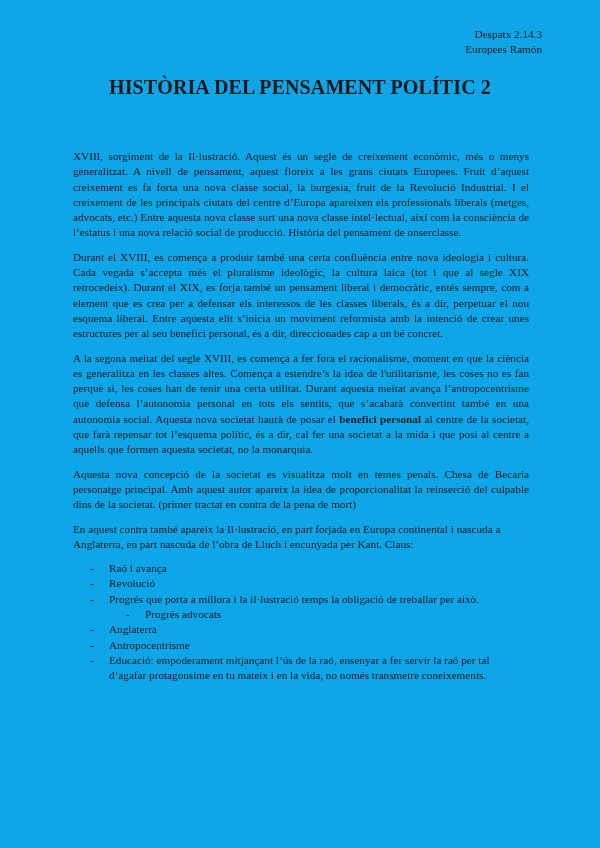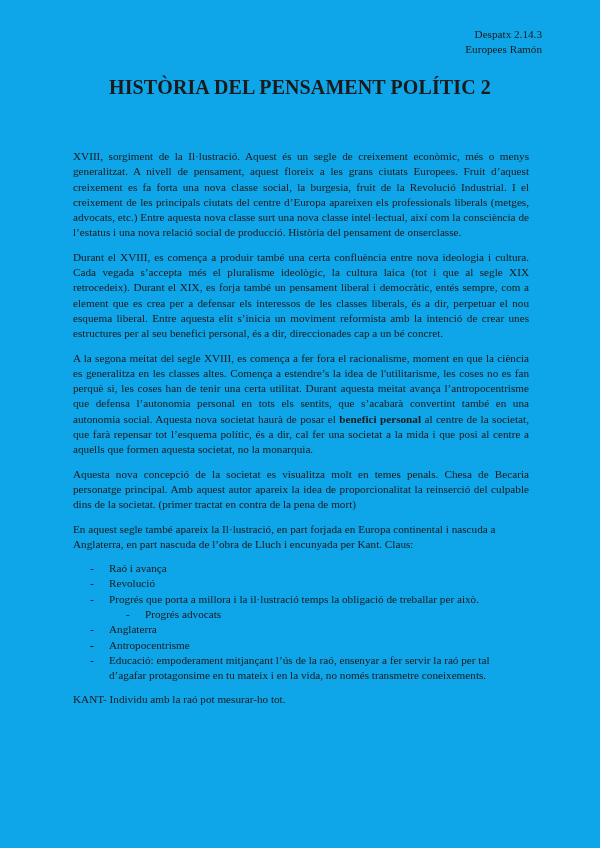--- a/index.html
+++ b/index.html
@@ -31,31 +31,30 @@
     <div>Europees Ramón</div>
   </div>
 
   <h1 class="title">HISTÒRIA DEL PENSAMENT POLÍTIC 2</h1>
 
   <div class="body">
     <p>XVIII, sorgiment de la Il·lustració. Aquest és un segle de creixement econòmic, més o menys generalitzat. A nivell de pensament, aquest floreix a les grans ciutats Europees. Fruit d’aquest creixement es fa forta una nova classe social, la burgesia, fruit de la Revolució Industrial. I el creixement de les principals ciutats del centre d’Europa apareixen els professionals liberals (metges, advocats, etc.) Entre aquesta nova classe surt una nova classe intel·lectual, així com la consciència de l’estatus i una nova relació social de producció. Història del pensament de onserclasse.</p>
     <p>Durant el XVIII, es comença a produir també una certa confluència entre nova ideologia i cultura. Cada vegada s’accepta més el pluralisme ideològic, la cultura laica (tot i que al segle XIX retrocedeix). Durant el XIX, es forja també un pensament liberal i democràtic, entés sempre, com a element que es crea per a defensar els interessos de les classes liberals, és a dir, perpetuar el nou esquema liberal. Entre aquesta elit s’inicia un moviment reformista amb la intenció de crear unes estructures per al seu benefici personal, és a dir, direccionades cap a un bé concret.</p>
     <p><span>A la segona meitat del segle XVIII, es comença a fer fora el racionalisme, moment en que la ciència es generalitza en les classes altes. Comença a estendre’s la idea de l'utilitarisme, les coses no es fan perquè si, les coses han de tenir una certa utilitat. Durant aquesta meitat avança l’antropocentrisme que defensa l’autonomia personal en tots els sentits, que s’acabarà convertint també en una autonomia social. Aquesta nova societat haurà de posar el </span><b>benefici personal</b><span> al centre de la societat, que farà repensar tot l’esquema polític, és a dir, cal fer una societat a la mida i que posi al centre a aquells que formen aquesta societat, no la monarquia.</span></p>
     <p>Aquesta nova concepció de la societat es visualitza molt en temes penals. Chesa de Becaria personatge principal. Amb aquest autor apareix la idea de proporcionalitat la reinserció del culpable dins de la societat. (primer tractat en contra de la pena de mort)</p>
-    <p class="left">En aquest segle també apareix la Il·lustració, en part forjada en Europa continental i nascuda a Anglaterra, en part nascuda de l’obra de Lluch i encunyada per Kant. Claus:</p>
+    <p class="left">En aquest contra també apareix la Il·lustració, en part forjada en Europa continental i nascuda a Anglaterra, en part nascuda de l’obra de Lluch i encunyada per Kant. Claus:</p>
 
     <ul class="claus">
       <li><span class="dash">-</span><span>Raó i avança</span></li>
       <li><span class="dash">-</span><span>Revolució</span></li>
       <li><span class="dash">-</span><span>Progrés que porta a millora i la il·lustració temps la obligació de treballar per això.</span>
         <ul class="sub">
           <li><span class="dash">-</span><span>Progrés advocats</span></li>
         </ul>
       </li>
       <li><span class="dash">-</span><span>Anglaterra</span></li>
       <li><span class="dash">-</span></li>
       <li><span class="dash">-</span><span>Antropocentrisme</span></li>
       <li><span class="dash">-</span><span>Educació: empoderament mitjançant l’ús de la raó, ensenyar a fer servir la raó per tal d’agafar protagonsime en tu mateix i en la vida, no només transmetre coneixements.</span></li>
     </ul>
 
-    <p class="left">KANT- Individu amb la raó pot mesurar-ho tot.</p>
   </div>
 </div>
 
 </body></html>

